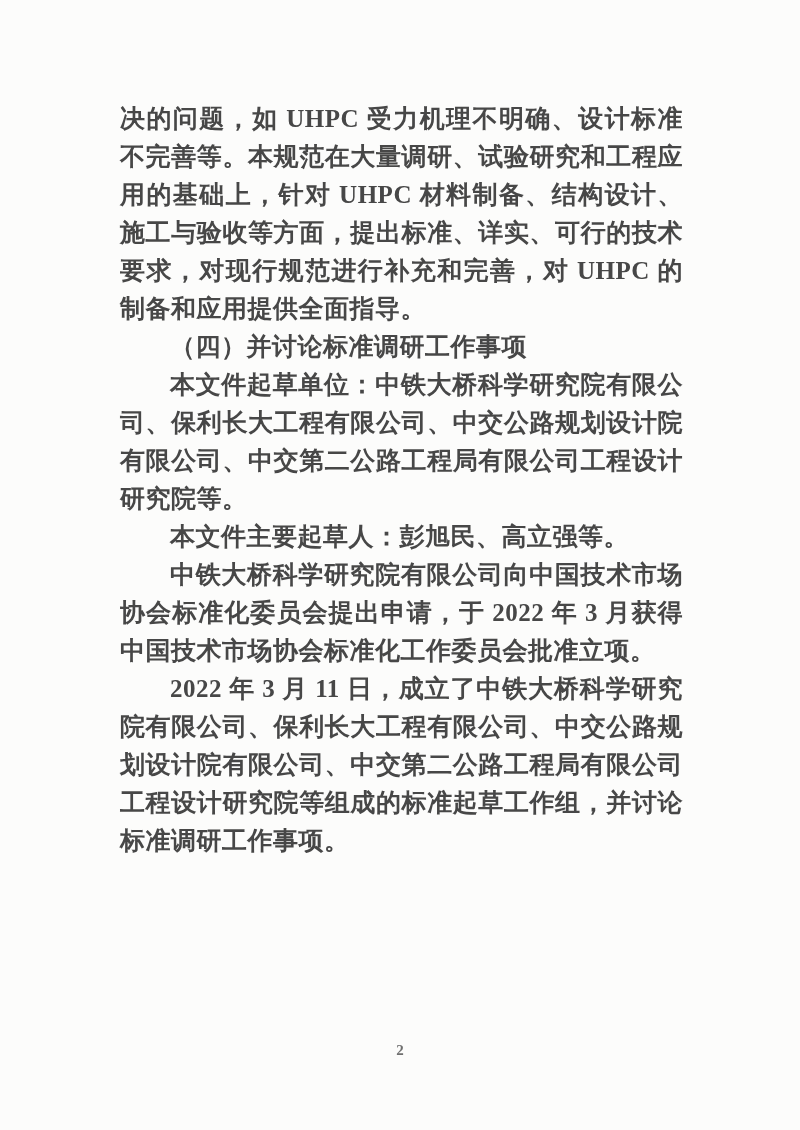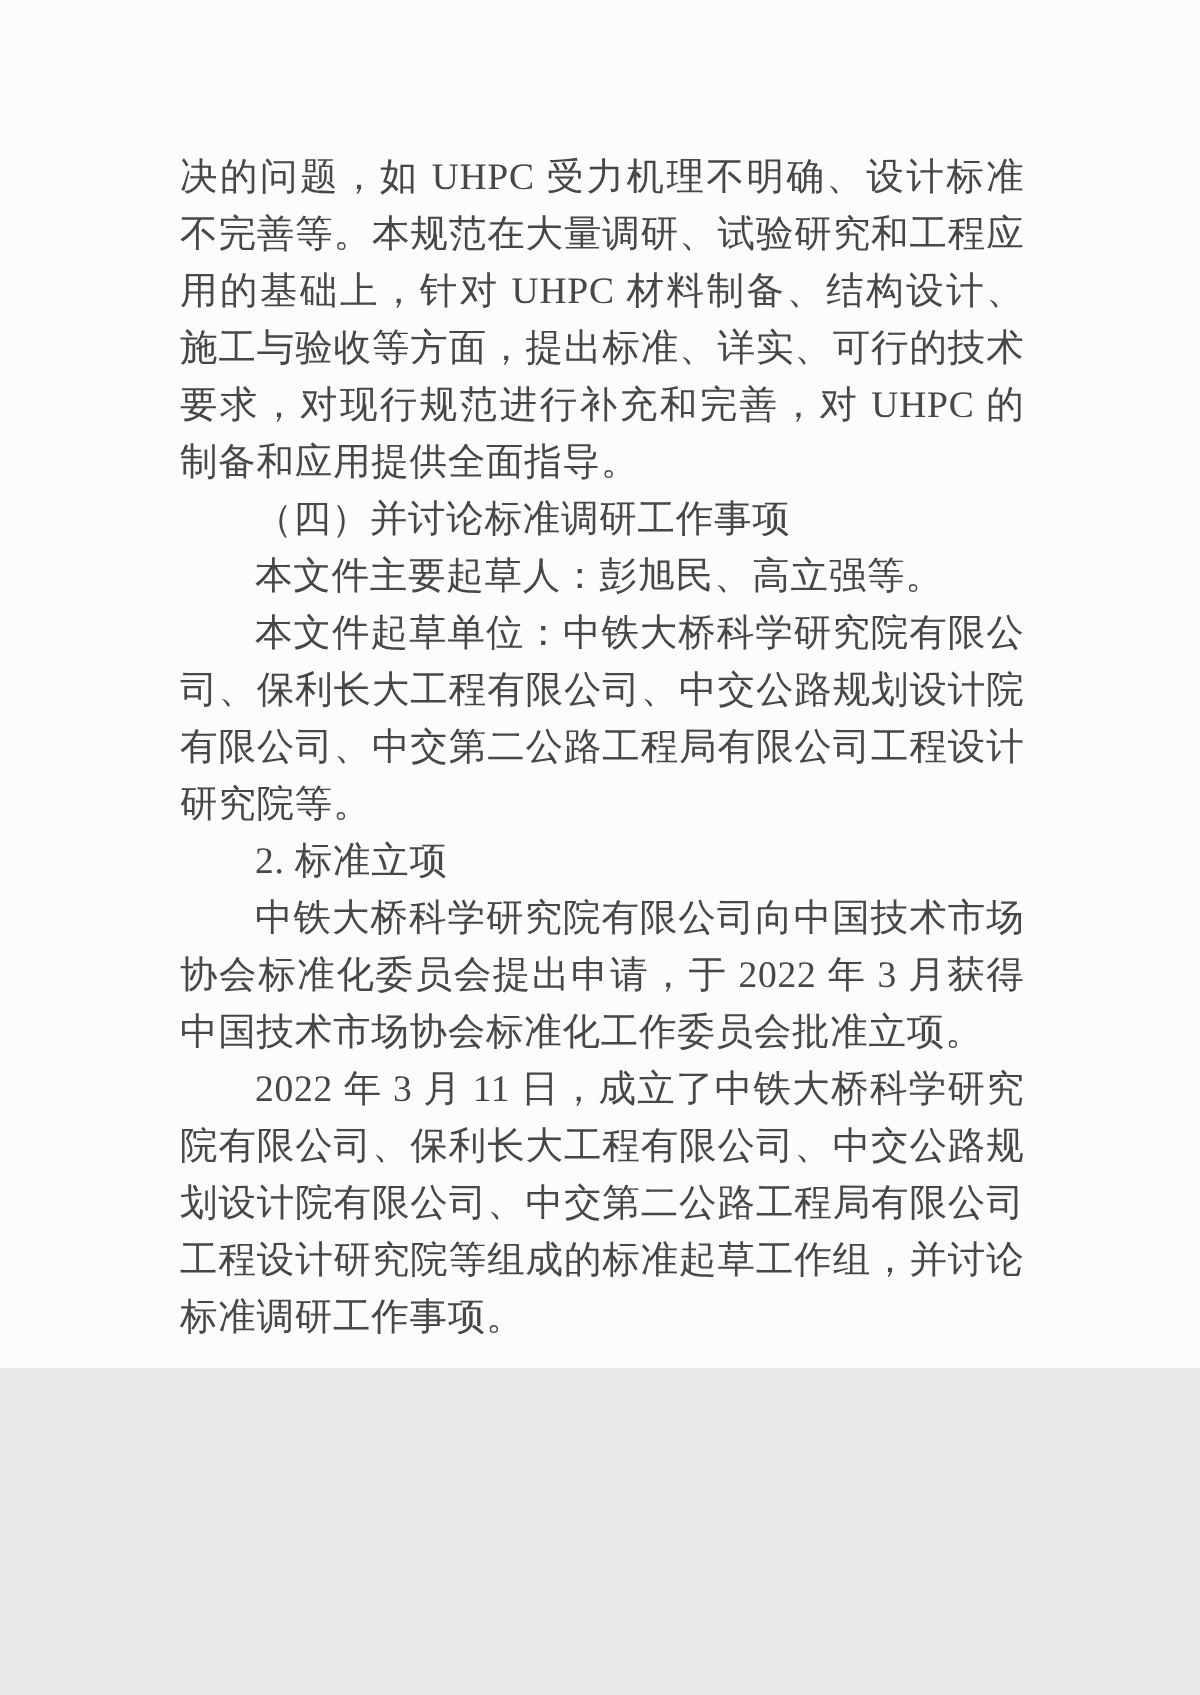--- a/index.html
+++ b/index.html
@@ -4,25 +4,26 @@
 <style>
   * { box-sizing: border-box; }
   html, body {
     margin: 0;
     padding: 0;
     background: #e9e9e9;
   }
   .page {
     position: relative;
     width: 800px;
-    height: 912px;
+    height: 1130px;
     margin: 0 auto;
     background: #fcfcfb;
     overflow: hidden;
     font-family: "Liberation Serif", "DejaVu Serif", serif;
+    font-weight: bold;
   }
   .content {
     position: absolute;
     left: 120px;
     top: 100px;
     width: 563px;
     font-size: 25px;
     line-height: 38px;
     color: #474747;
     text-align: justify;
@@ -50,28 +51,27 @@
 </head>
 <body>
 
 <div class="page">
 
   <div class="content">
     <p class="no-indent">决的问题，如 UHPC 受力机理不明确、设计标准不完善等。本规范在大量调研、试验研究和工程应用的基础上，针对 UHPC 材料制备、结构设计、施工与验收等方面，提出标准、详实、可行的技术要求，对现行规范进行补充和完善，对 UHPC 的制备和应用提供全面指导。</p>
 
     <p>（四）并讨论标准调研工作事项</p>
 
+    <p>本文件起草单位：中铁大桥科学研究院有限公司、保利长大工程有限公司、中交公路规划设计院有限公司、中交第二公路工程局有限公司工程设计研究院等。</p>
+
     <p>本文件主要起草人：彭旭民、高立强等。</p>
-
-    <p>本文件起草单位：中铁大桥科学研究院有限公司、保利长大工程有限公司、中交公路规划设计院有限公司、中交第二公路工程局有限公司工程设计研究院等。</p>
 
 
 
 
-    <p>2. 标准立项</p>
 
     <p>中铁大桥科学研究院有限公司向中国技术市场协会标准化委员会提出申请，于 2022 年 3 月获得中国技术市场协会标准化工作委员会批准立项。</p>
 
 
 
     <p>2022 年 3 月 11 日，成立了中铁大桥科学研究院有限公司、保利长大工程有限公司、中交公路规划设计院有限公司、中交第二公路工程局有限公司工程设计研究院等组成的标准起草工作组，并讨论标准调研工作事项。</p>
   </div>
 
   <div class="page-number">2</div>
 

